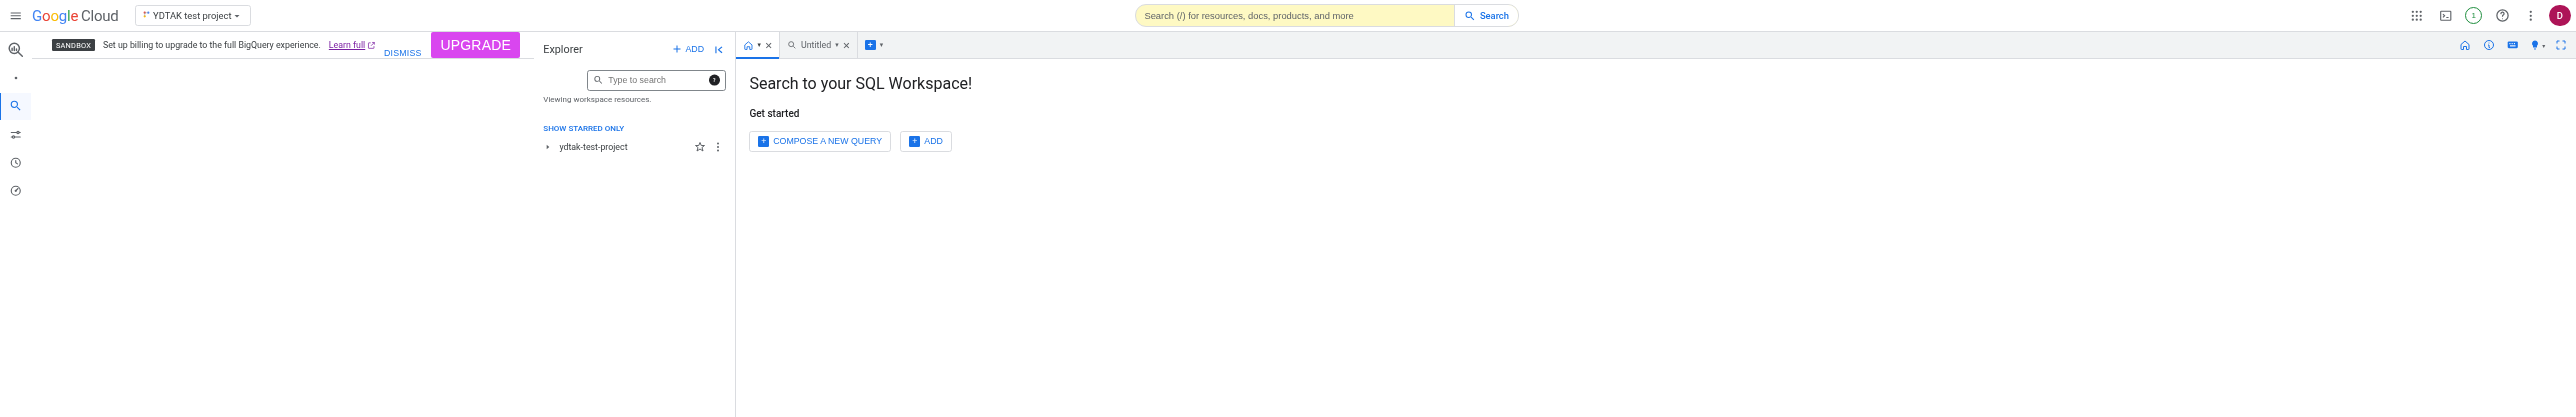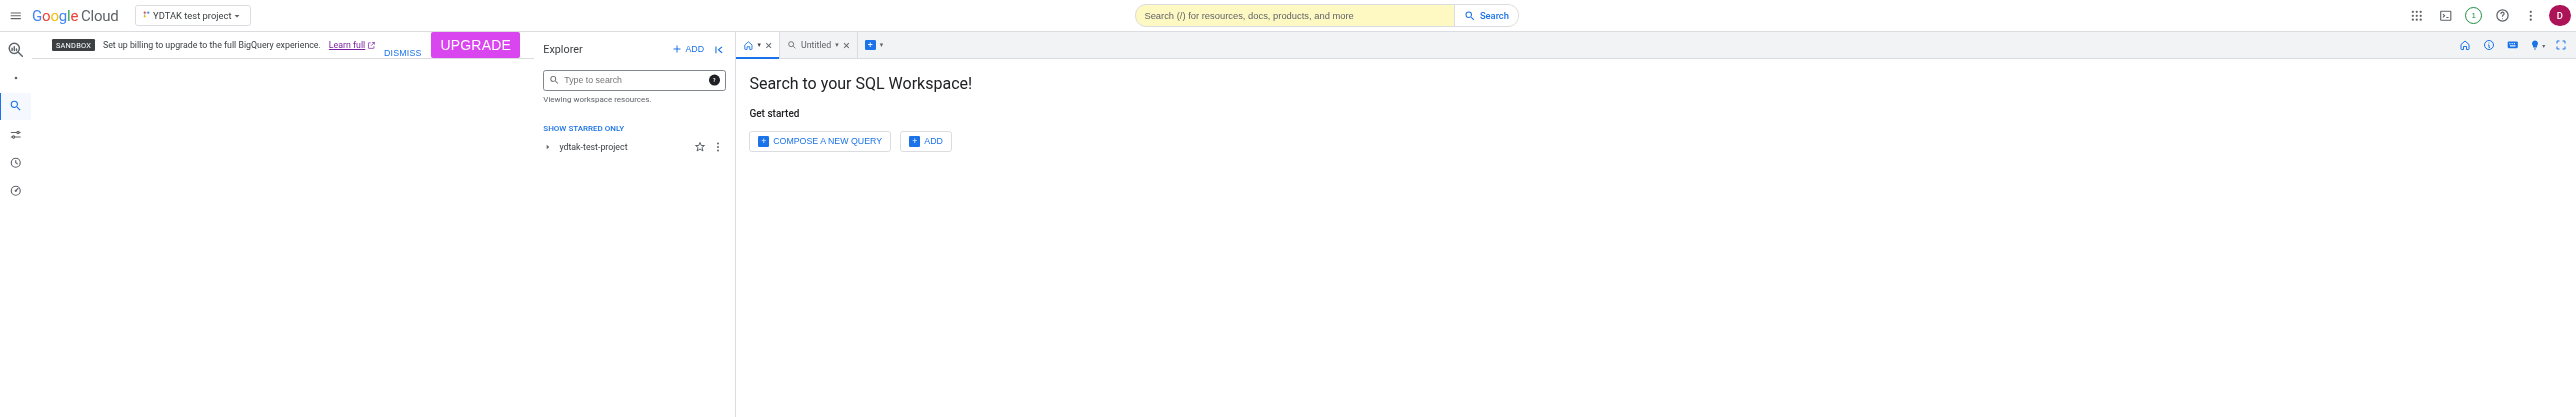--- a/index.html
+++ b/index.html
@@ -45,21 +45,21 @@
   
   .workspace { flex:1; display:flex; overflow:hidden; }
   
   
   .explorer { width: 202px; border-right: 0.7px solid #dadce0; display:flex; flex-direction:column; }
   .explorer-head { display:flex; align-items:center; padding: 6.7px 5.4px 6.7px 9.4px; gap:4px; }
   .explorer-title { font-size:10.8px; color:#3c4043; flex:1; }
   .add-btn { display:flex; align-items:center; gap:2.7px; color:#1a73e8; font-weight:500; cursor:pointer; background:none; border:none; font-size:8.8px; }
   .collapse-btn { width:21.5px; height:21.5px; display:flex; align-items:center; justify-content:center; color:#1a73e8; cursor:pointer; }
   .explorer-body { padding: 2.7px 9.4px; display:flex; flex-direction:column; gap:4px; }
-  .search-field { position:relative; }
+  .search-field { position:relative;margin-left:44px; }
   .search-field input { width:100%; height:21.5px; border:0.7px solid #80868b; border-radius:2.7px; padding: 0 21.5px 0 20px; font-size:8.8px; outline:none; }
   .search-field .sicon{ position:absolute; left:5.4px; top:50%; transform:translateY(-50%); color:#5f6368; }
   .search-field .hicon{ position:absolute; right:5.4px; top:50%; transform:translateY(-50%); color:#202124; background:#202124; border-radius:50%; width:10.8px; height:10.8px; display:flex; align-items:center; justify-content:center; }
   .hint-text { font-size:8px; color:#5f6368; }
   .starred-link { font-size:8px; color:#1a73e8; font-weight:500; cursor:pointer;margin-top:16px; }
   .tree-row { display:flex; align-items:center; gap:6.7px; padding: 4px 0; font-size:8.8px; color:#3c4043; }
   .tree-row .caret{ color:#5f6368; width:9.4px; display:flex; justify-content:center;}
   .tree-row .row-name{ flex:1; }
   .tree-actions { display:flex; gap:2.7px; color:#5f6368; }
   .tree-actions span{ width:15px; display:flex; justify-content:center; cursor:pointer; }

